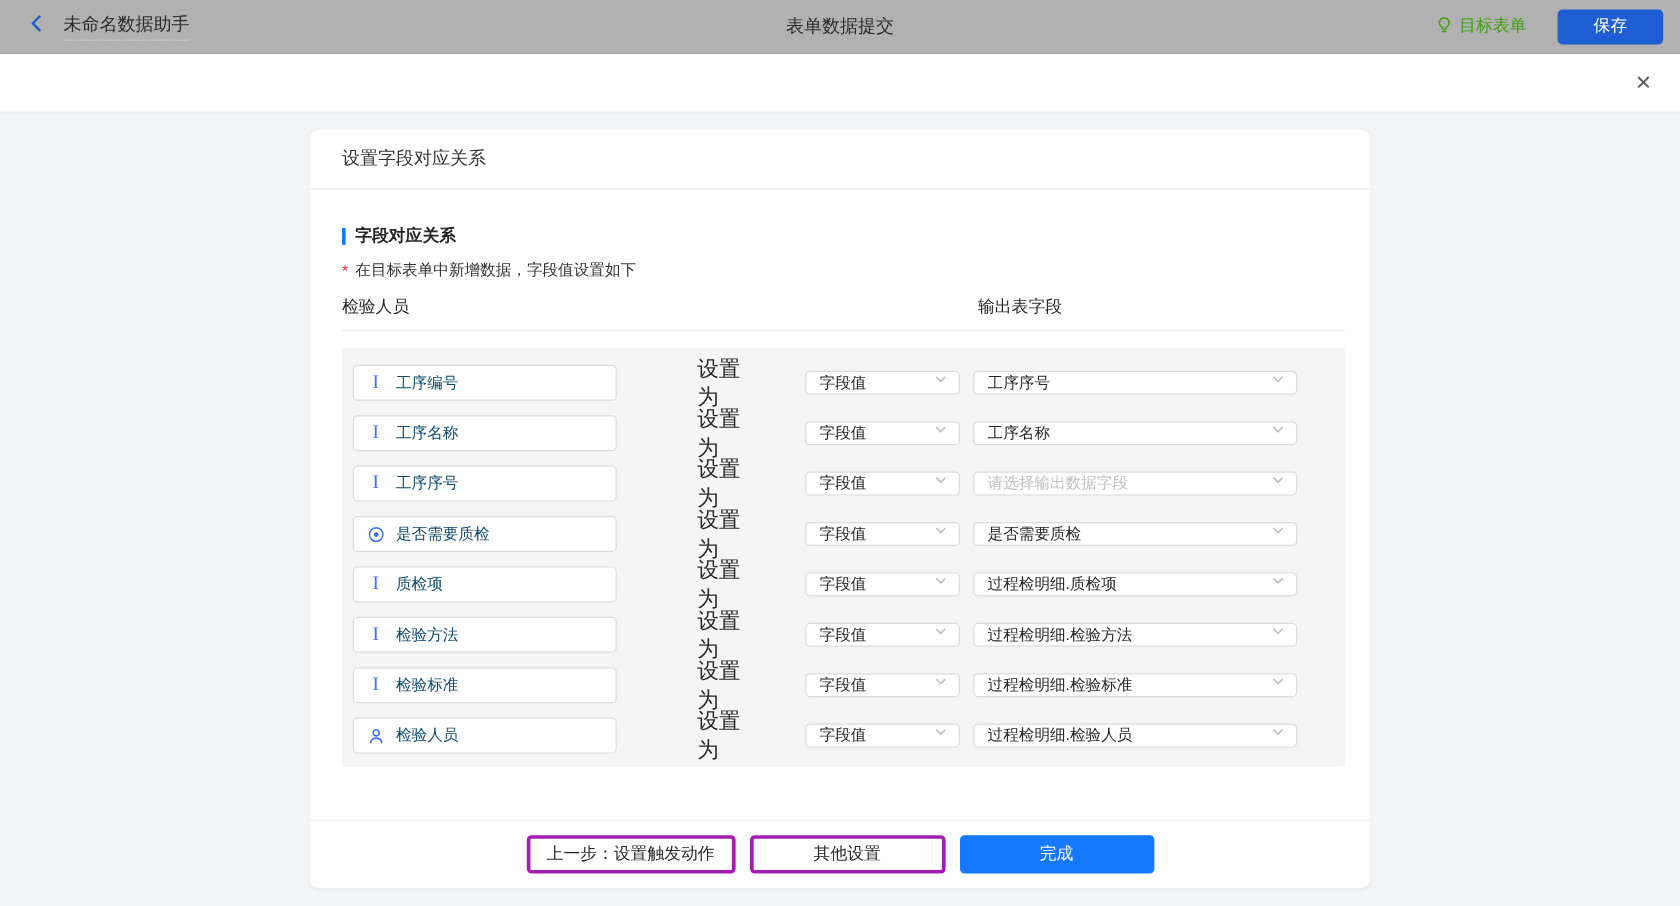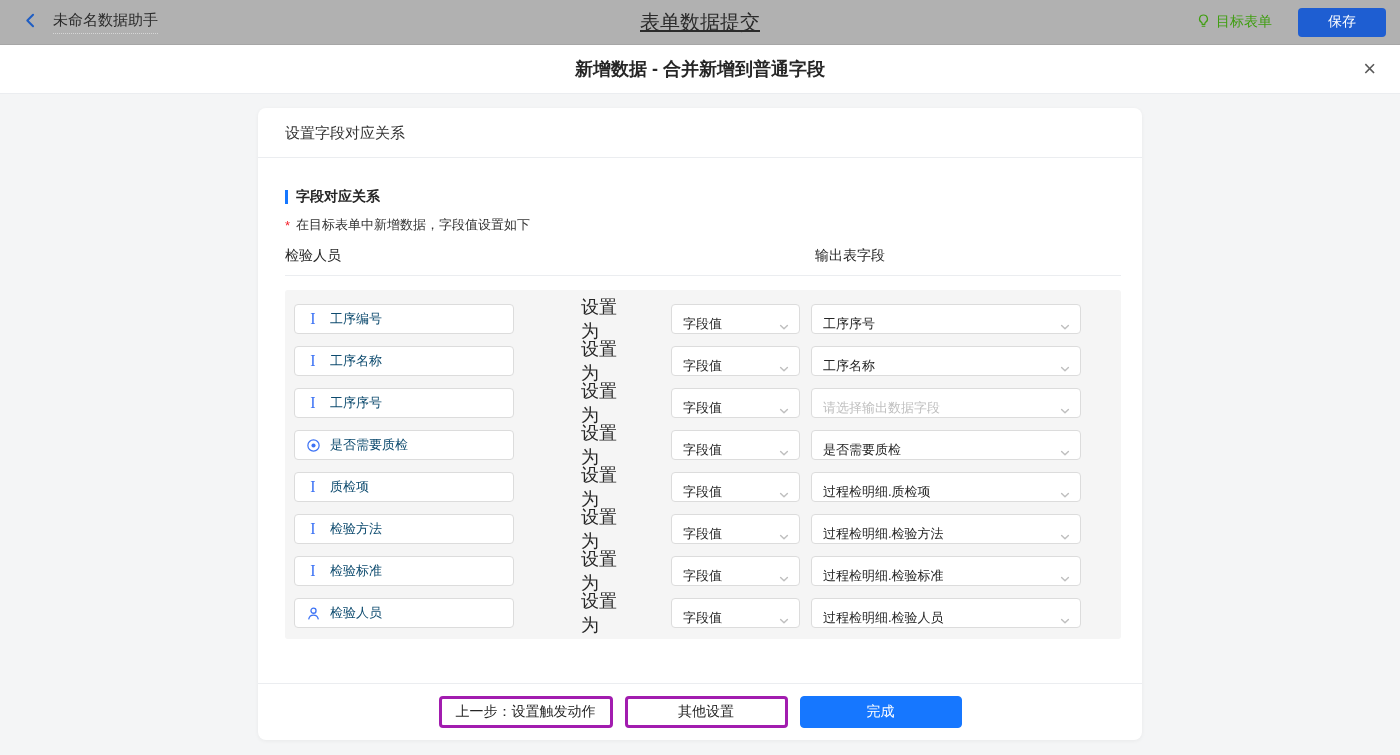--- a/index.html
+++ b/index.html
@@ -5,21 +5,21 @@
   * { margin:0; padding:0; box-sizing:border-box; }
   html,body { width:1400px; height:755px; overflow:hidden; }
   body { font-family:"Liberation Sans","DejaVu Sans",sans-serif; background:#f4f5f6; color:#262626; }
 
   
   .topbar { position:relative; height:45px; background:#b1b1b1; display:flex; align-items:center;
             padding:0 14px 0 22px; border-bottom:1px solid #a6a6a6; }
   .tb-left { display:flex; align-items:center; gap:14px; }
   .back-btn { display:flex; align-items:center; cursor:pointer; }
   .tb-doc-title { font-size:15px; color:#2b2b2b; padding-bottom:3px; border-bottom:1px dotted #d6d6d6; }
-  .tb-center { position:absolute; left:50%; transform:translateX(-50%); font-size:20px; color:#2b2b2b;text-decoration:underline; }
+  .tb-center { position:absolute; left:50%; transform:translateX(-50%); font-size:15px; color:#2b2b2b; }
   .tb-right { margin-left:auto; display:flex; align-items:center; gap:26px; }
   .guide { display:flex; align-items:center; gap:5px; color:#3f9e10; font-size:14px; cursor:pointer; }
   .save-btn { height:29px; padding:0 30px; background:#1e5ed2; color:#fff; font-size:14px;
               border:none; border-radius:4px; cursor:pointer; display:flex; align-items:center; }
 
   
   .dlg-bar { position:relative; height:49px; background:#fff; border-bottom:1px solid #ebedf0;
              display:flex; align-items:center; justify-content:center; }
   .dlg-title { font-size:18px; font-weight:600; color:#262626; }
   .dlg-close { position:absolute; right:24px; top:50%; transform:translateY(-50%);
@@ -50,22 +50,22 @@
 
   .field-box { width:220px; height:30px; background:#fff; border:1px solid #dcdcdc; border-radius:4px;
                display:flex; align-items:center; padding:0 10px; gap:9px; cursor:pointer; }
   .ficon { display:flex; align-items:center; justify-content:center; width:16px; flex:none; }
   .ficon-text { font-family:"Liberation Serif","DejaVu Serif",serif; color:#3d73f5; font-size:16px;
                 line-height:1; font-weight:400; }
   .flabel { font-size:13px; color:#0c4a6e; white-space:nowrap; }
 
   .set-as { margin-left:67px; width:42px; flex:none; font-size:18px; color:#262626; }
 
-  .dd { height:30px; background:#fff; border:1px solid #dcdcdc; border-radius:4px; display:flex;
-        align-items:flex-end; padding:0 9px 0 11px; cursor:pointer; }
+  .dd { height:20px; background:#fff; border:1px solid #dcdcdc; border-radius:4px; display:flex;
+        align-items:flex-start; padding:0 9px 0 11px; cursor:pointer; }
   .dd-mode { margin-left:48px; width:129px; }
   .dd-out  { margin-left:11px; width:270px; }
   .dd span { font-size:13px; color:#262626; flex:1; white-space:nowrap; overflow:hidden; }
   .dd span.ph { color:#bfbfbf; }
   .dd svg { flex:none; }
 
   
   .card-footer { position:absolute; left:0; right:0; bottom:0; height:57px; border-top:1px solid #ebedf0;
                  display:flex; align-items:center; justify-content:center; gap:12px; }
   .btn { height:32px; border-radius:4px; font-size:14px; display:flex; align-items:center;
@@ -97,21 +97,20 @@
             <path d="M6.6 13.6h2.8"></path>
           </svg>
       </span>
       <span>目标表单</span>
     </span>
     <button class="save-btn">保存</button>
   </div>
 </div>
 
 <div class="dlg-bar">
-  <span class="dlg-title">新增数据 - 合并新增到普通字段</span>
   <span class="dlg-close">×</span>
 </div>
 
 <div class="page">
   <div class="card">
     <div class="card-header">设置字段对应关系</div>
 
     <div class="card-content">
       <div class="section-title">
         <span class="blue-bar"></span>

